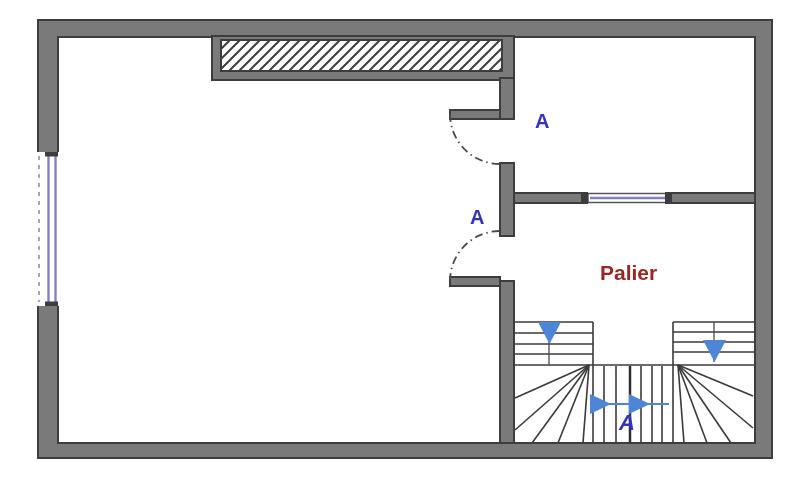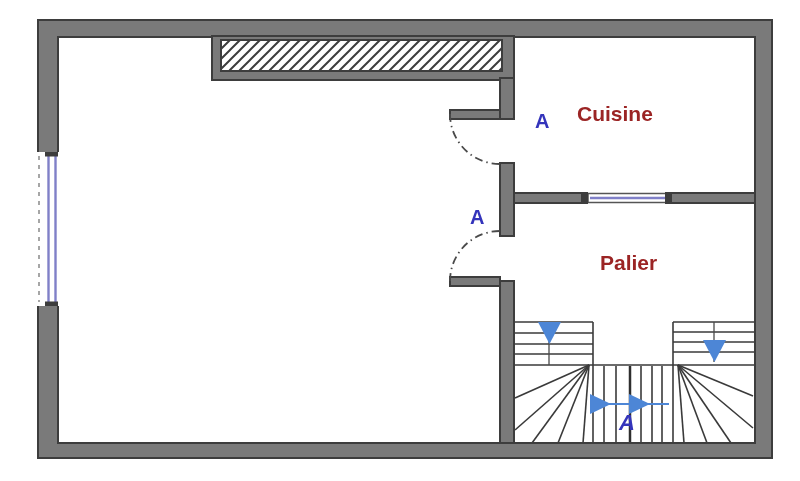--- a/index.html
+++ b/index.html
@@ -144,23 +144,22 @@
       <path class="arc" d="M450,114 A50,50 0 0 0 500,164"></path>
     </g>
 
     <g>
       <rect class="wall" x="450" y="277" width="50" height="9"></rect>
       <path class="arc" d="M450,281 A50,50 0 0 1 500,231"></path>
     </g>
   </svg>
 
 
-  <div class="room-label" style="left:577px;top:102px;">Cuisine</div>
 
-  <div class="room-label" style="left:600px;top:251px;">Palier</div>
+  <div class="room-label" style="left:600px;top:261px;">Palier</div>
 
   <div class="marker" style="left:535px;top:110px;">A</div>
 
   <div class="marker" style="left:470px;top:206px;">A</div>
 
   <div class="marker it" style="left:619px;top:410px;">A</div>
 
 </div>
 
 </body></html>

